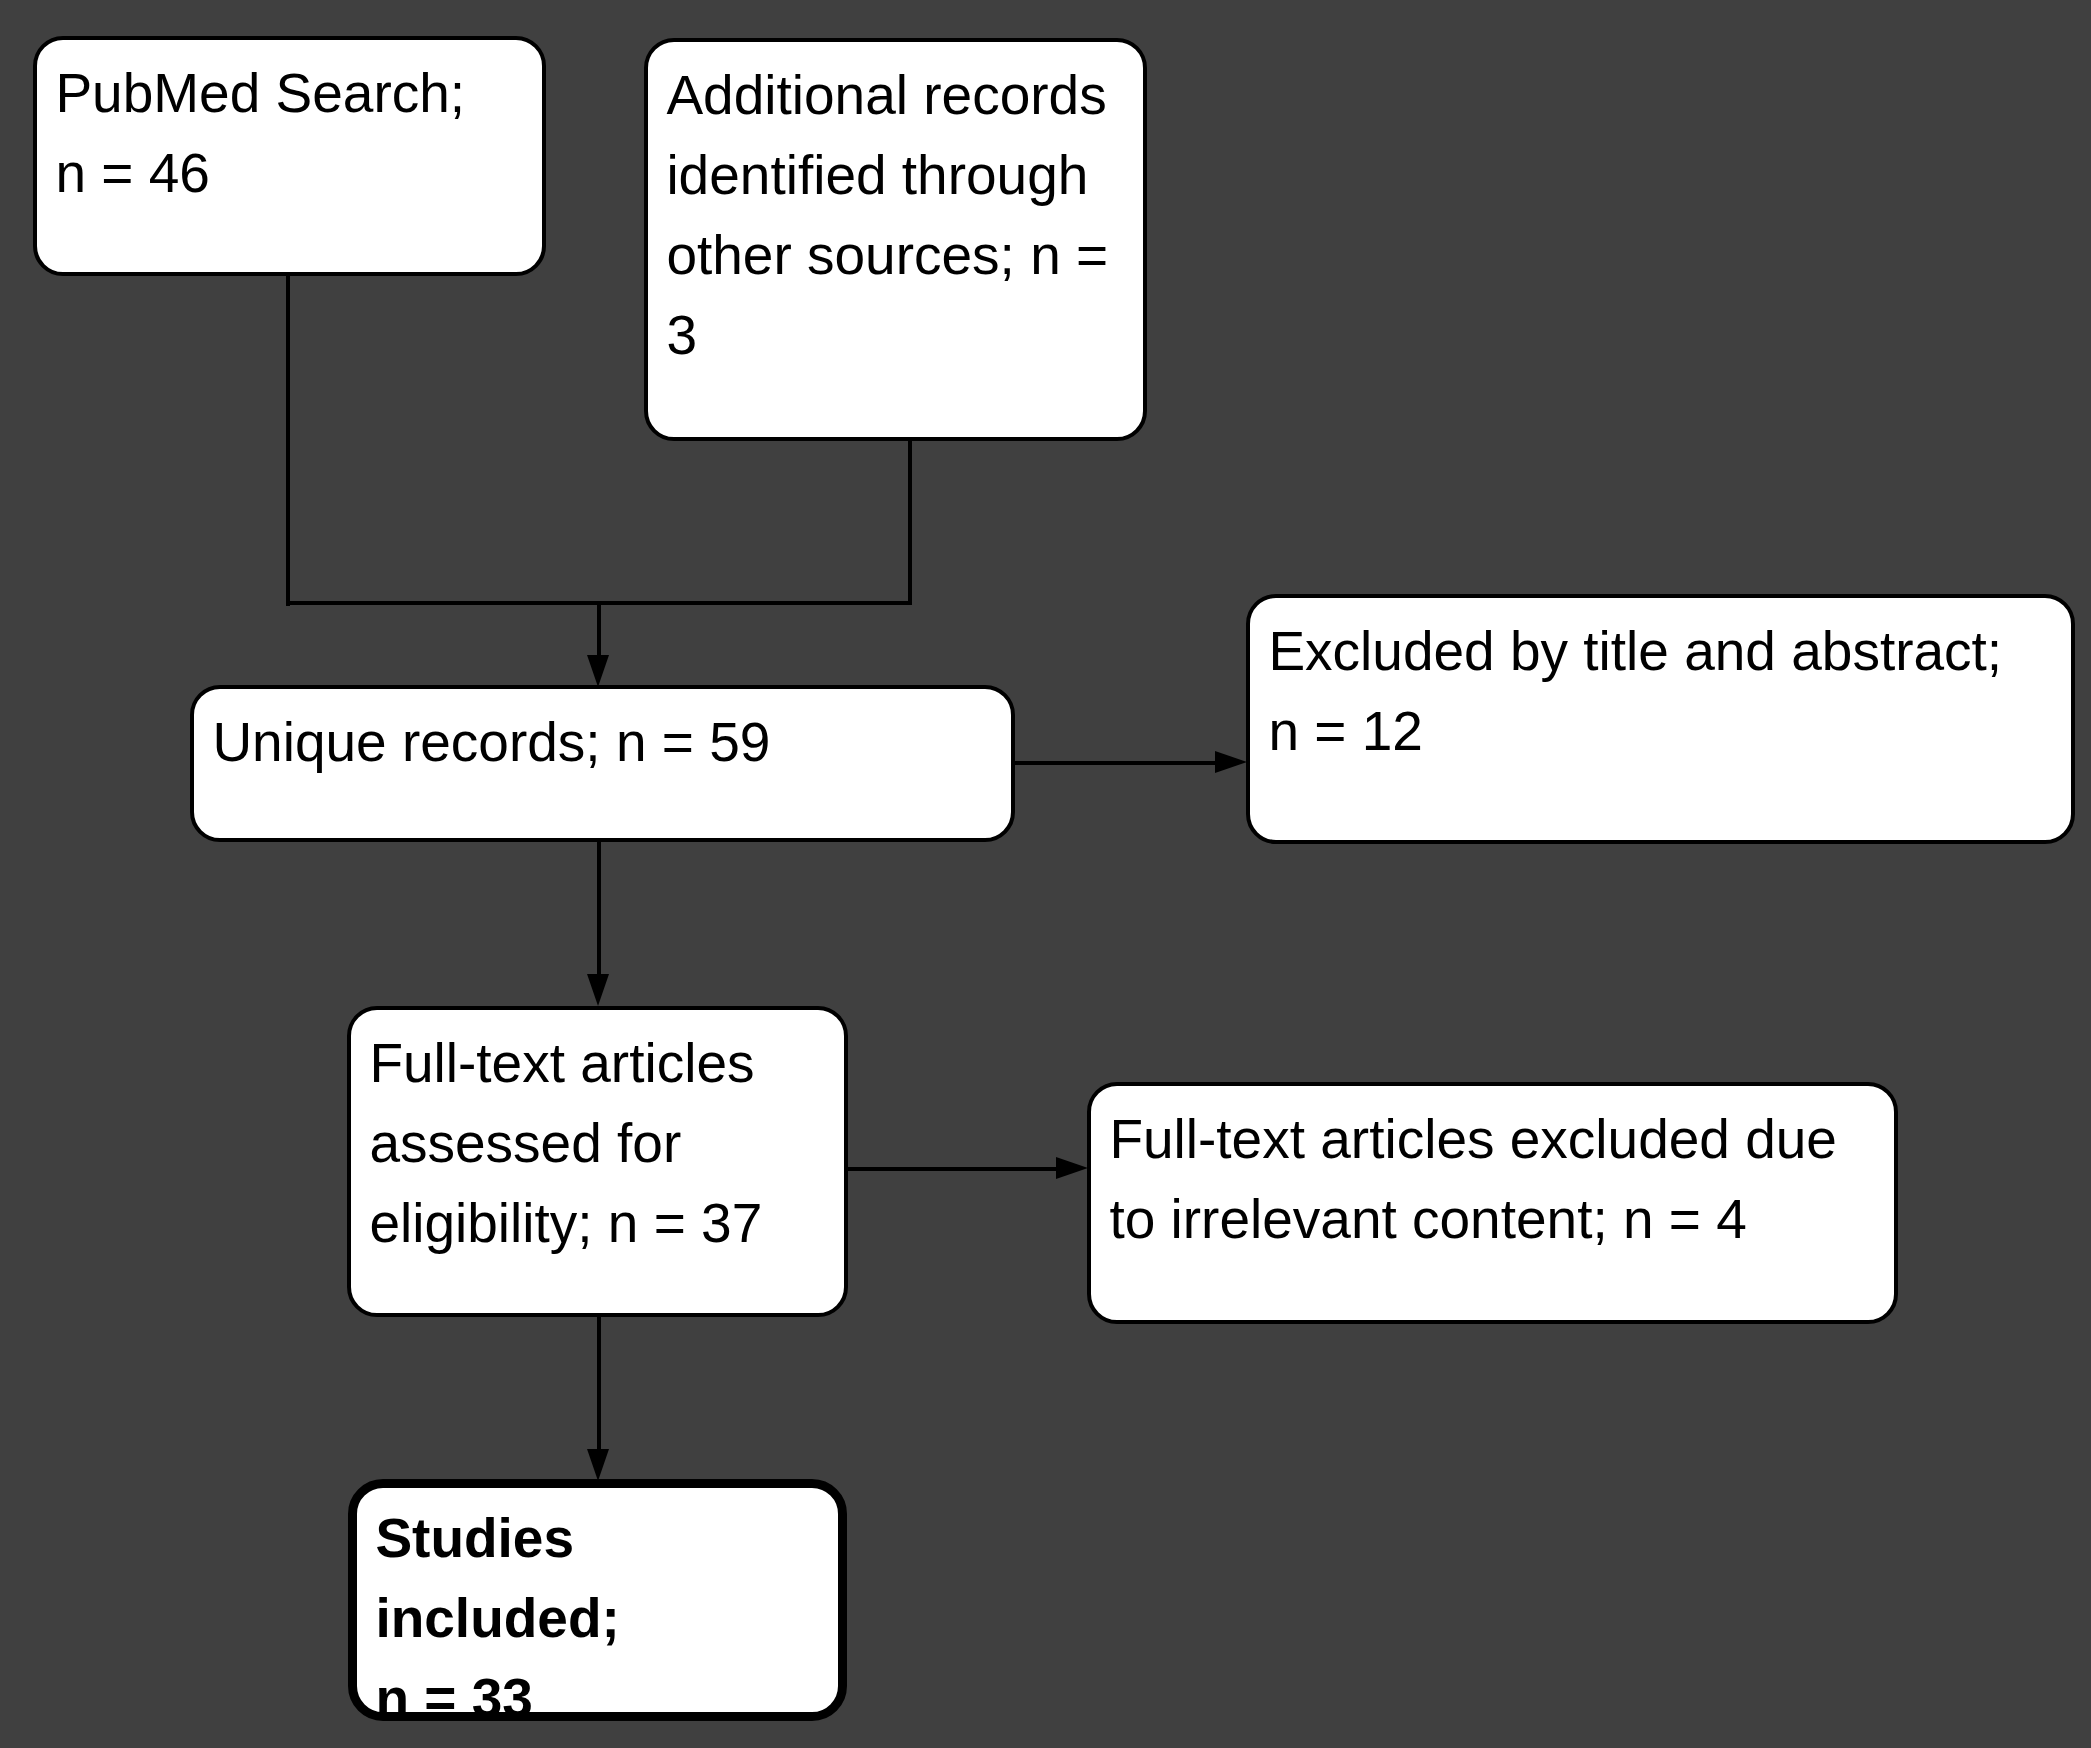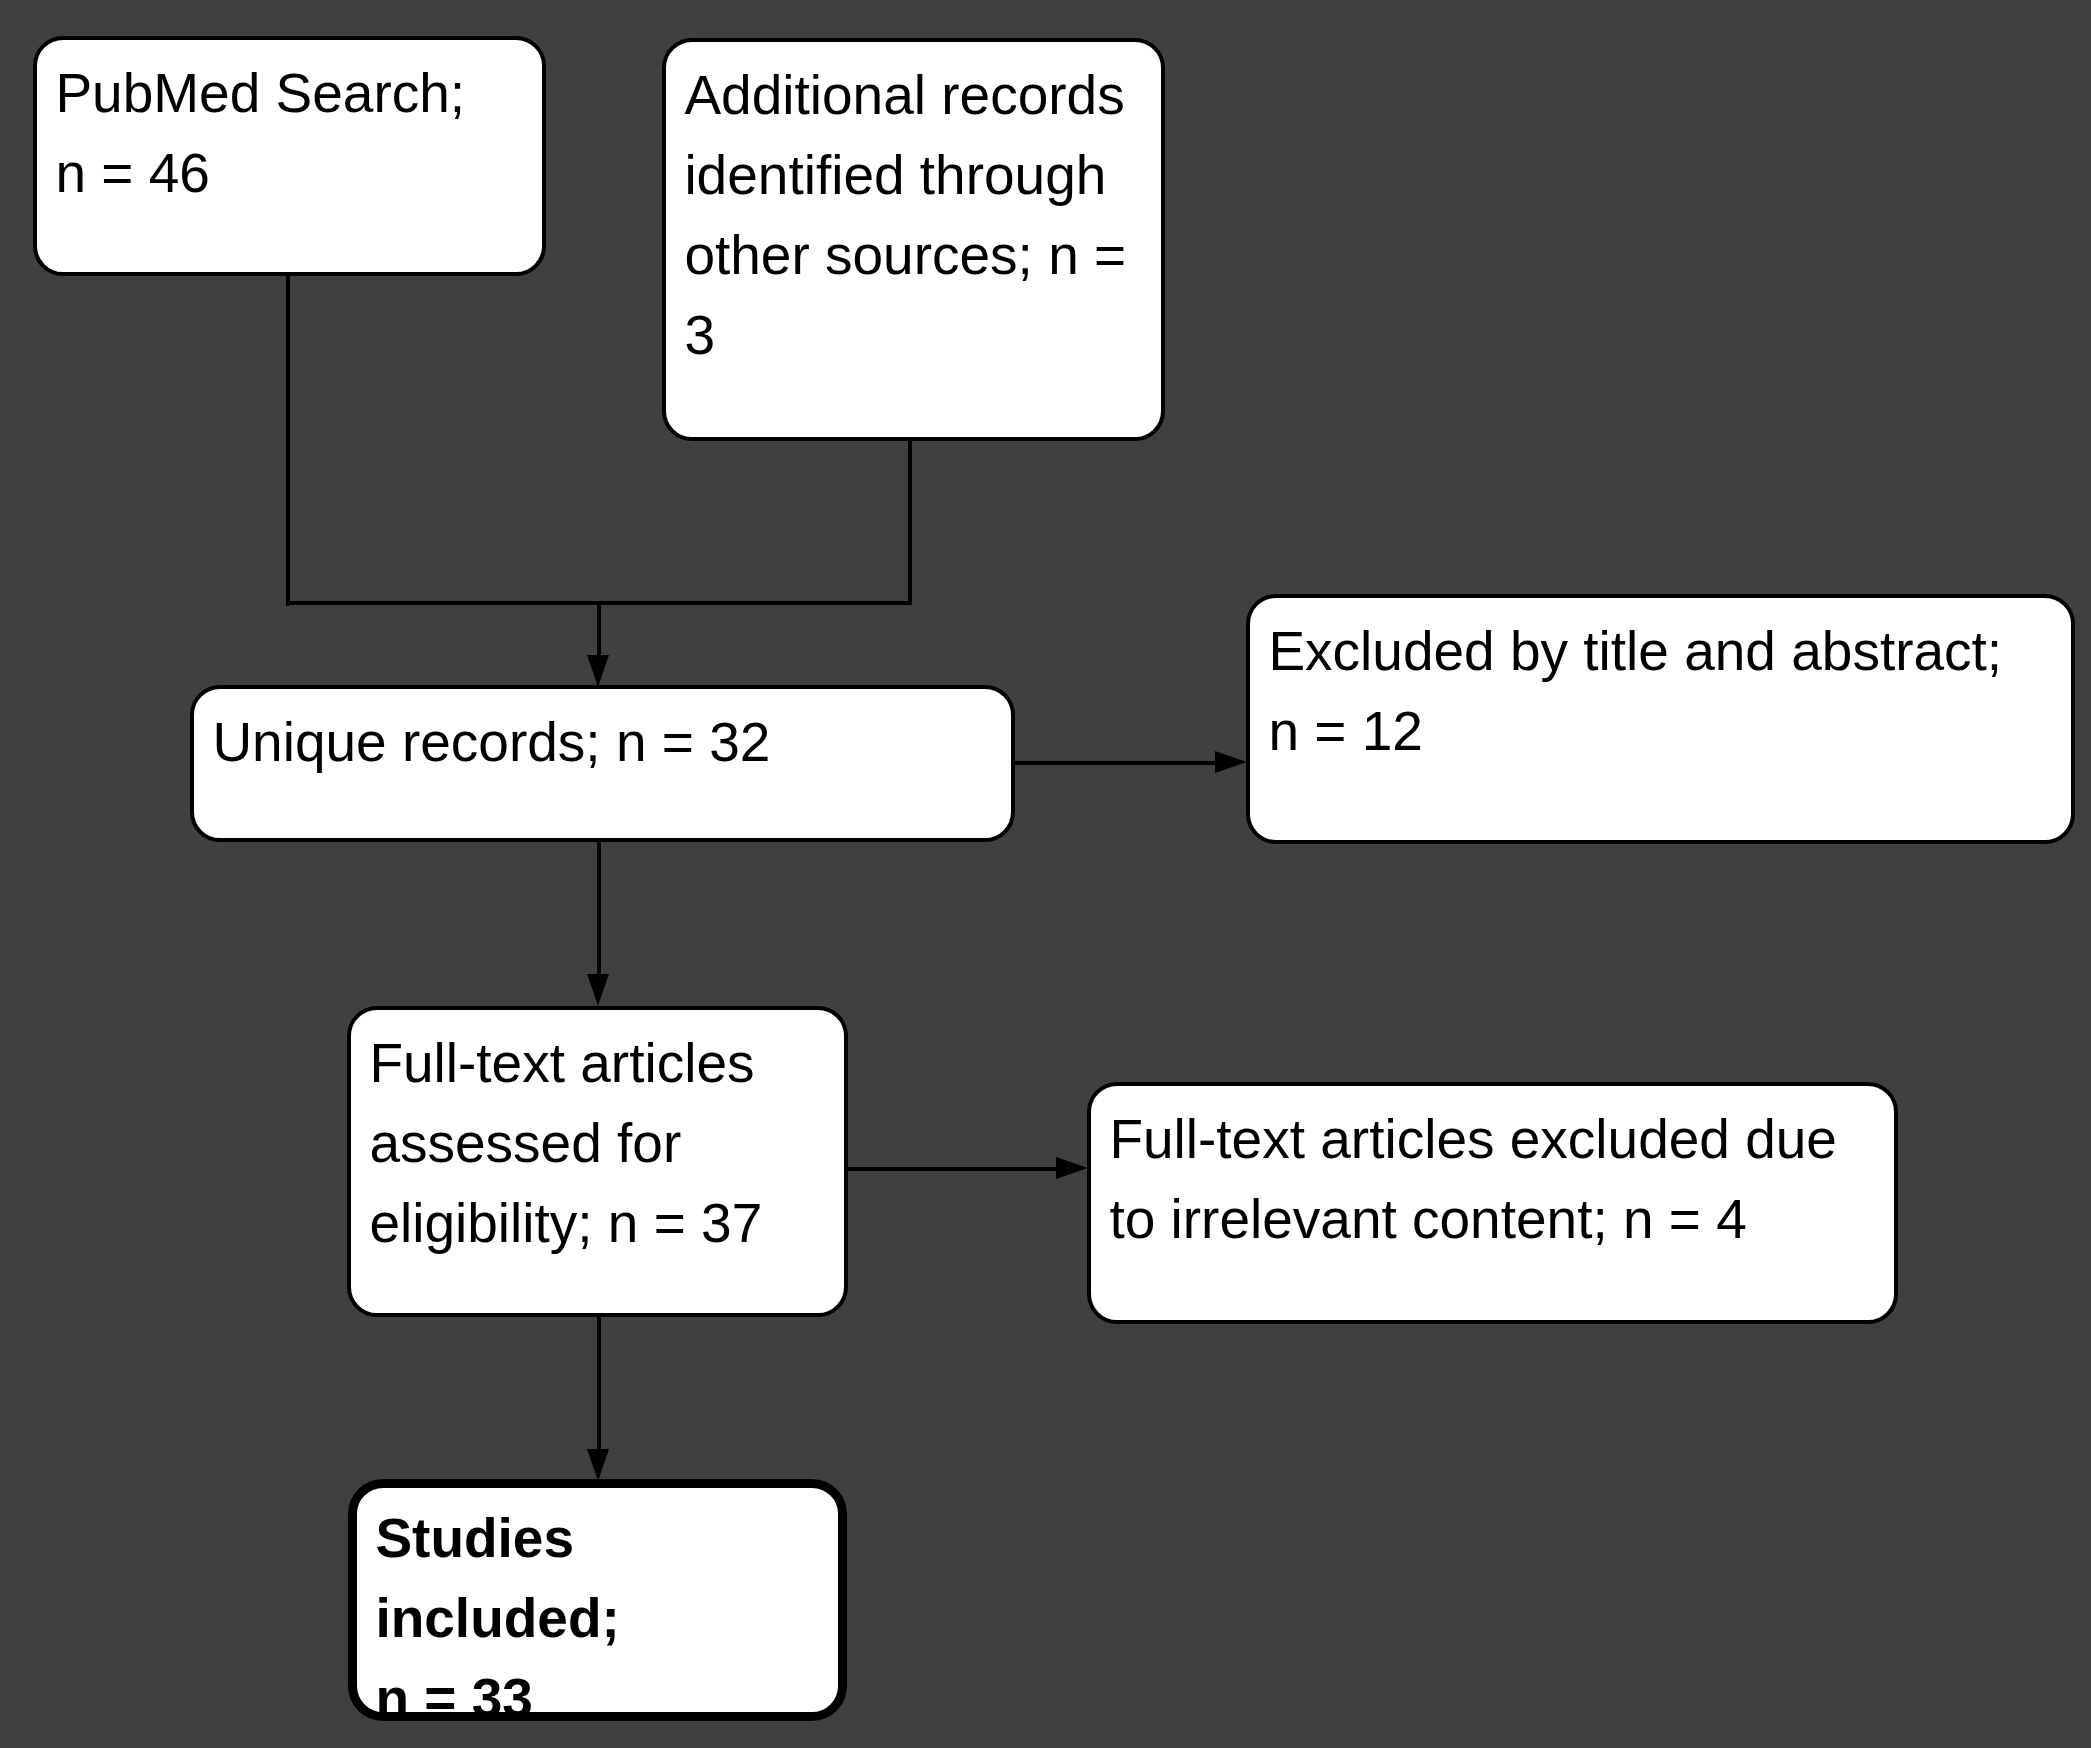--- a/index.html
+++ b/index.html
@@ -52,21 +52,21 @@
     position: absolute;
     width: 0;
     height: 0;
     border-top: 11.7px solid transparent;
     border-bottom: 11.7px solid transparent;
     border-left: 32px solid #000000;
   }
 
   
   #box-pubmed      { left: 33px;   top: 36px;   width: 513px; height: 240px; }
-  #box-additional  { left: 662px;  top: 38px;   width: 503px; height: 403px; }
+  #box-additional  { left: 644px;  top: 38px;   width: 503px; height: 403px; }
   #box-unique      { left: 190px;  top: 685px;  width: 825px; height: 157px; }
   #box-excl-title  { left: 1246px; top: 594px;  width: 829px; height: 250px; }
   #box-fulltext    { left: 347px;  top: 1006px; width: 501px; height: 311px; }
   #box-excl-full   { left: 1087px; top: 1047px; width: 811px; height: 242px; margin-top: 35px; }
   #box-included    { left: 348px;  top: 1479px; width: 499px; height: 242px; }
 
   
   #conn-pubmed-down      { left: 286px;  top: 276px;  width: 4.2px;   height: 330px; }
   #conn-additional-down  { left: 908px; top: 438px;  width: 4.2px;   height: 167px; }
   #conn-merge-horizontal { left: 286px;  top: 601px;  width: 626px; height: 4.2px;   }
@@ -92,21 +92,21 @@
   </div>
 
   <div class="box" id="box-additional">
     <span class="box-text">Additional records
 identified through
 other sources; n =
 3</span>
   </div>
 
   <div class="box" id="box-unique">
-    <span class="box-text">Unique records; n = 32</span>
+    <span class="box-text">Unique records; n = 59</span>
   </div>
 
   <div class="box" id="box-excl-title">
     <span class="box-text">Excluded by title and abstract;
 n = 12</span>
   </div>
 
   <div class="box" id="box-fulltext">
     <span class="box-text">Full-text articles
 assessed for

